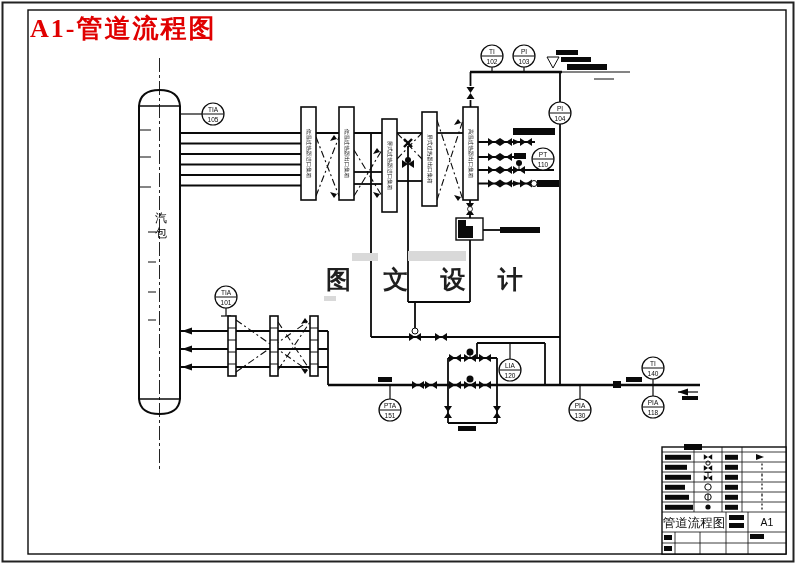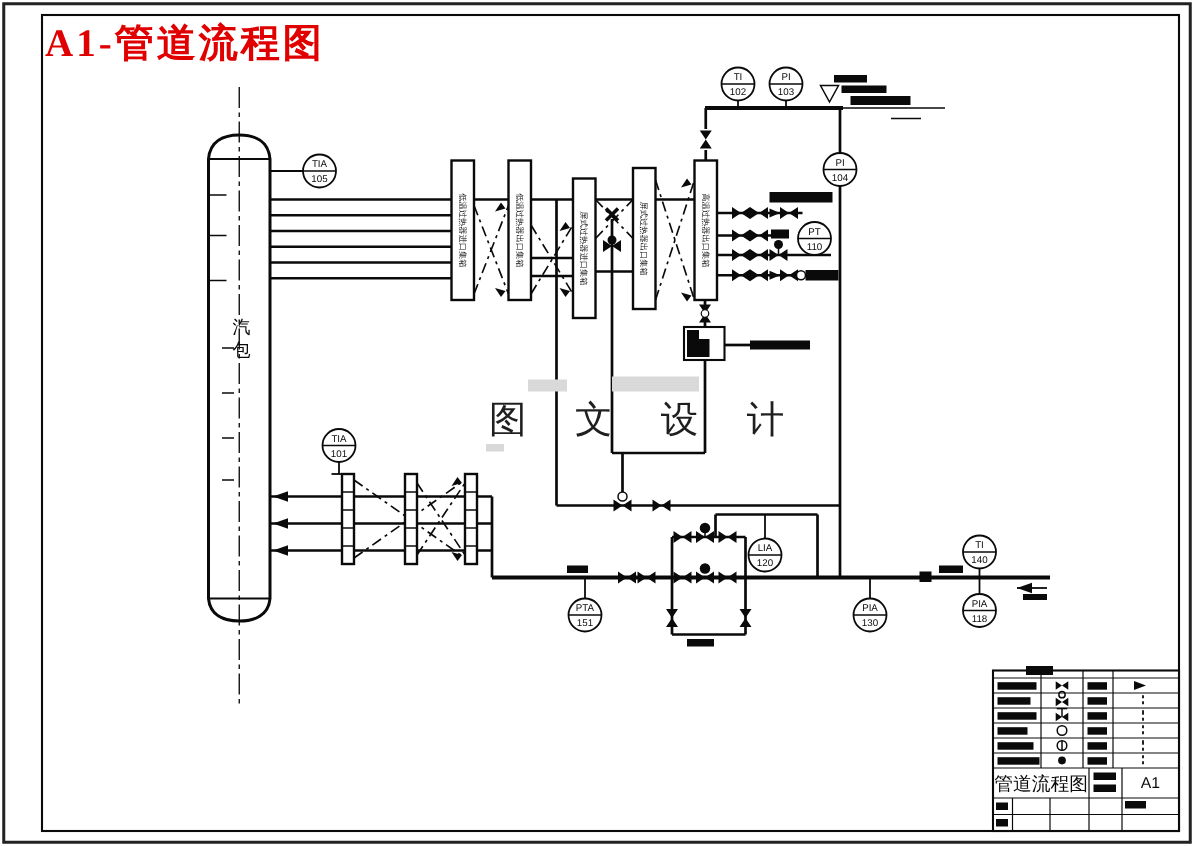--- a/index.html
+++ b/index.html
@@ -2,21 +2,21 @@
 <html><head>
 <meta charset="utf-8">
 <style>
   html,body{margin:0;padding:0;background:#fff;}
   .page{position:relative;width:796px;height:564px;background:#fff;overflow:hidden;
         font-family:"Liberation Sans",sans-serif;}
   svg{position:absolute;left:0;top:0;}
   .title-red{position:absolute;left:30px;top:11px;font-size:26px;font-weight:bold;
              color:#e00000;letter-spacing:2px;font-family:"Liberation Serif","DejaVu Serif",serif;}
   .watermark{position:absolute;left:326px;top:263px;font-size:25px;color:#1f1f1f;
-             letter-spacing:13px;font-family:"Liberation Serif","DejaVu Serif",serif;}
+             letter-spacing:13px;font-family:"Liberation Serif","DejaVu Serif",serif;font-weight:bold;}
   .gbar{position:absolute;background:#d9d9d9;}
   .inst{fill:#fff;stroke:#0a0a0a;stroke-width:1.2;}
   .itxt{font-size:6.5px;text-anchor:middle;fill:#0a0a0a;font-family:"Liberation Sans",sans-serif;}
   .ctxt{font-size:5.5px;text-anchor:middle;fill:#0a0a0a;font-family:"Liberation Sans",sans-serif;}
   .tb{font-family:"Liberation Sans",sans-serif;fill:#0a0a0a;}
   .pl{stroke:#0a0a0a;fill:none;}
   .blk{fill:#0a0a0a;stroke:none;}
   .colr{fill:#fff;stroke:#0a0a0a;stroke-width:1.6;}
   .dashx{stroke:#0a0a0a;stroke-width:1.1;fill:none;stroke-dasharray:7 3 2 3;}
 </style>

